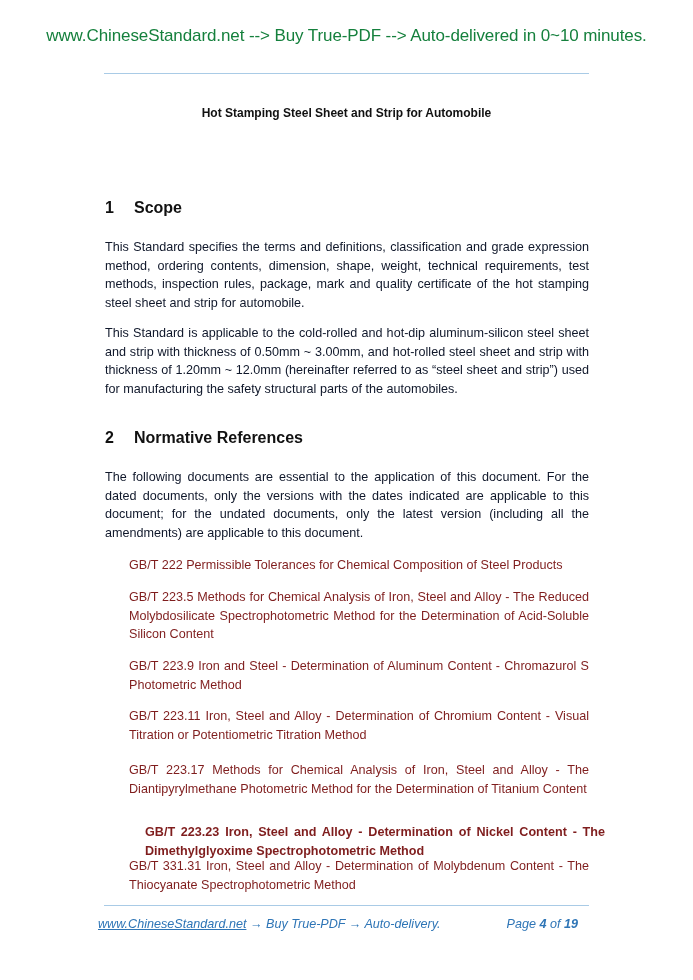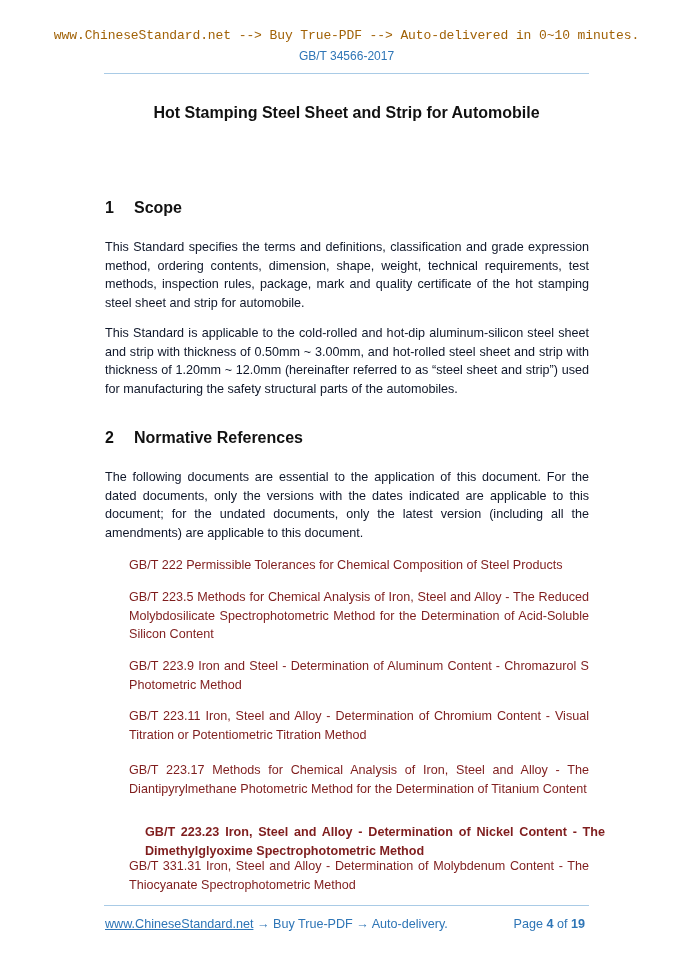--- a/index.html
+++ b/index.html
@@ -16,25 +16,24 @@
       color: #111111;
     }
     .page-header {
       position: absolute;
       left: 0;
       top: 26px;
       width: 693px;
       text-align: center;
     }
     .promo-banner {
-      font-size: 13px;
-      color: #a16207;
+      font-size: 17px;
+      color: #15803d;
       line-height: 20px;
       letter-spacing: -0.1px;
-      font-family: Liberation Mono, monospace;
     }
     .doc-code {
       font-size: 12px;
       color: #2e75b6;
       line-height: 16px;
       margin-top: 2px;
     }
     .header-rule {
       position: absolute;
       left: 104px;
@@ -42,21 +41,21 @@
       width: 485px;
       height: 1px;
       background: #a9cbe6;
     }
     .doc-title {
       position: absolute;
       left: 0;
       top: 101px;
       width: 693px;
       text-align: center;
-      font-size: 16px;
+      font-size: 12px;
       font-weight: bold;
       line-height: 24px;
     }
     .section-heading {
       position: absolute;
       left: 105px;
       font-size: 16px;
       font-weight: bold;
       line-height: 24px;
     }
@@ -85,26 +84,27 @@
     .footer-rule {
       position: absolute;
       left: 104px;
       top: 905px;
       width: 485px;
       height: 1px;
       background: #a9cbe6;
     }
     .page-footer {
       position: absolute;
-      left: 105px;
+      left: 98px;
       top: 915px;
       width: 484px;
       font-size: 12.6px;
       line-height: 18px;
       color: #2e75b6;
+      font-style: italic;
     }
     .footer-link {
       color: #2e75b6;
       text-decoration: underline;
       cursor: pointer;
     }
     .footer-page {
       position: absolute;
       right: 4px;
       top: 0;
@@ -112,21 +112,20 @@
     }
     .footer-page b {
       font-weight: bold;
     }
   </style>
 </head>
 <body>
 
 <div class="page-header">
   <div class="promo-banner">www.ChineseStandard.net --&gt; Buy True-PDF --&gt; Auto-delivered in 0~10 minutes.</div>
-  <div class="doc-code">GB/T 34566-2017</div>
 </div>
 <div class="header-rule"></div>
 
 <div class="doc-title">Hot Stamping Steel Sheet and Strip for Automobile</div>
 
 <div class="section-heading" style="top:196px;">
   <span class="num">1</span><span>Scope</span>
 </div>
 <p class="para" style="top:238px; margin:0;">This Standard specifies the terms and definitions, classification and grade expression method, ordering contents, dimension, shape, weight, technical requirements, test methods, inspection rules, package, mark and quality certificate of the hot stamping steel sheet and strip for automobile.</p>
 <p class="para" style="top:324px; margin:0;">This Standard is applicable to the cold-rolled and hot-dip aluminum-silicon steel sheet and strip with thickness of 0.50mm ~ 3.00mm, and hot-rolled steel sheet and strip with thickness of 1.20mm ~ 12.0mm (hereinafter referred to as “steel sheet and strip”) used for manufacturing the safety structural parts of the automobiles.</p>

